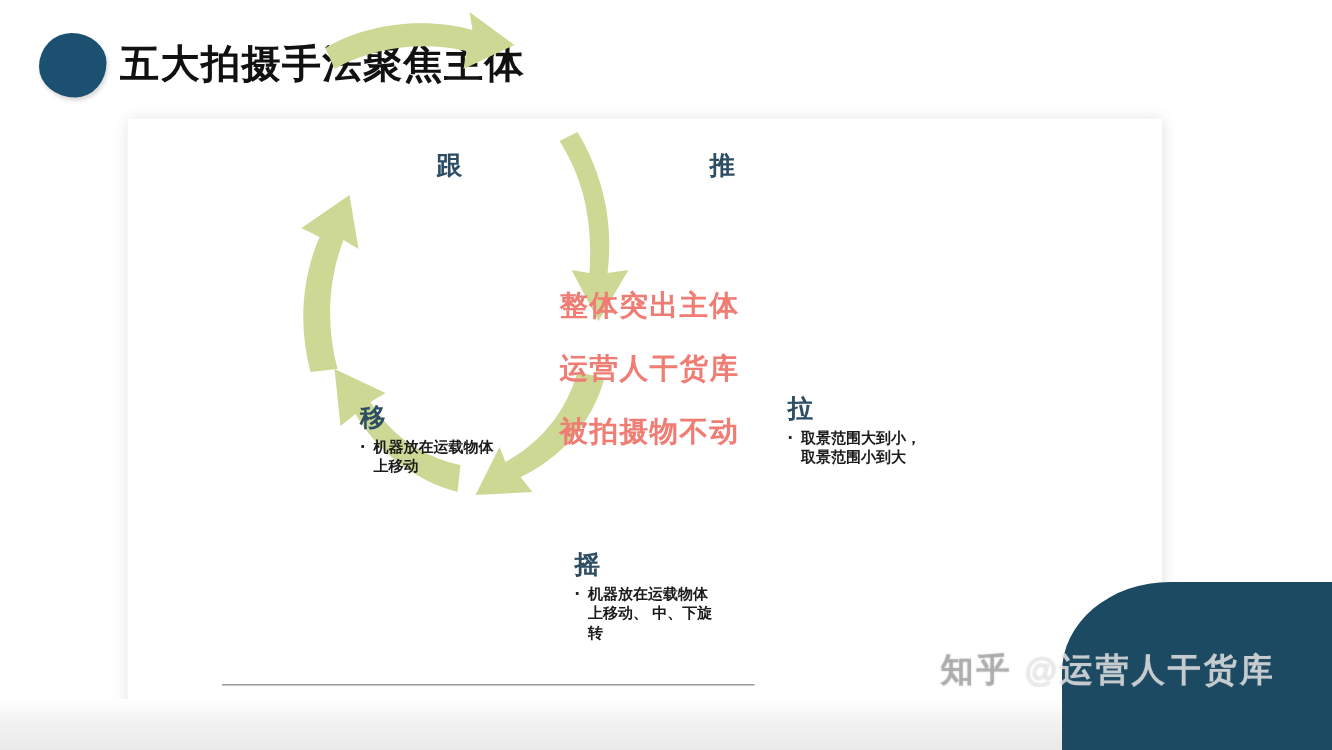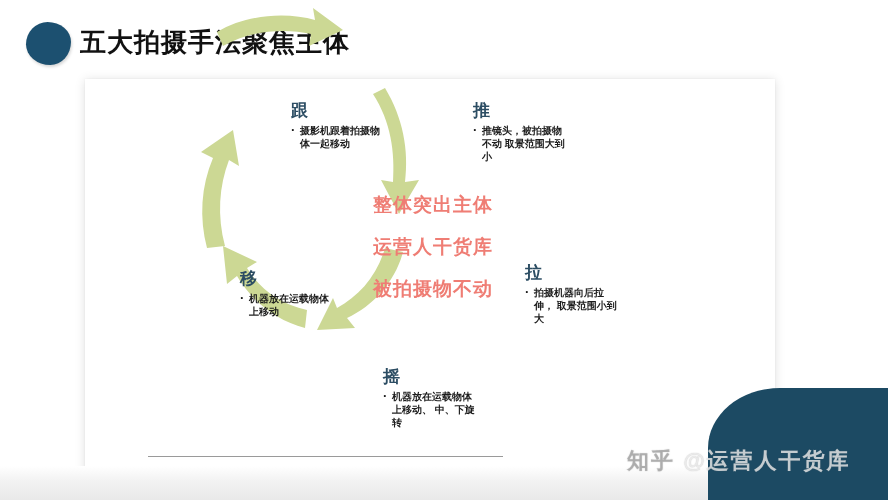--- a/index.html
+++ b/index.html
@@ -153,21 +153,21 @@
     width: 180px;
     height: 112px;
     background: #1c4a63;
     border-top-left-radius: 72px 60px;
   }
 
   
   .watermark {
     position: absolute;
     left: 627px;
-    top: 446px;
+    top: 432px;
     font-size: 22px;
     font-weight: bold;
     color: rgba(255,255,255,0.68);
     letter-spacing: 2px;
     white-space: nowrap;
     text-shadow: 0 0 1px rgba(120,120,120,0.55);
     mix-blend-mode: normal;
   }
   .watermark .wm-dark {
     color: rgba(160,160,160,0.45);
@@ -215,31 +215,29 @@
   </div>
 
   <div class="center-text">
     <div>整体突出主体</div>
     <div>运营人干货库</div>
     <div>被拍摄物不动</div>
   </div>
 
   <div class="node node-gen">
     <div class="node-head">跟</div>
-    <div class="node-body">摄影机跟着拍摄物体一起移动</div>
   </div>
 
   <div class="node node-tui">
     <div class="node-head">推</div>
-    <div class="node-body">推镜头，被拍摄物不动 取景范围大到小</div>
   </div>
 
   <div class="node node-la">
     <div class="node-head">拉</div>
-    <div class="node-body">拍摄机器向后拉伸， 取景范围小到大</div>
+    <div class="node-body">取景范围大到小， 取景范围小到大</div>
   </div>
 
   <div class="node node-yao">
     <div class="node-head">摇</div>
     <div class="node-body">机器放在运载物体上移动、 中、下旋转</div>
   </div>
 
   <div class="node node-yi">
     <div class="node-head">移</div>
     <div class="node-body">机器放在运载物体上移动</div>

